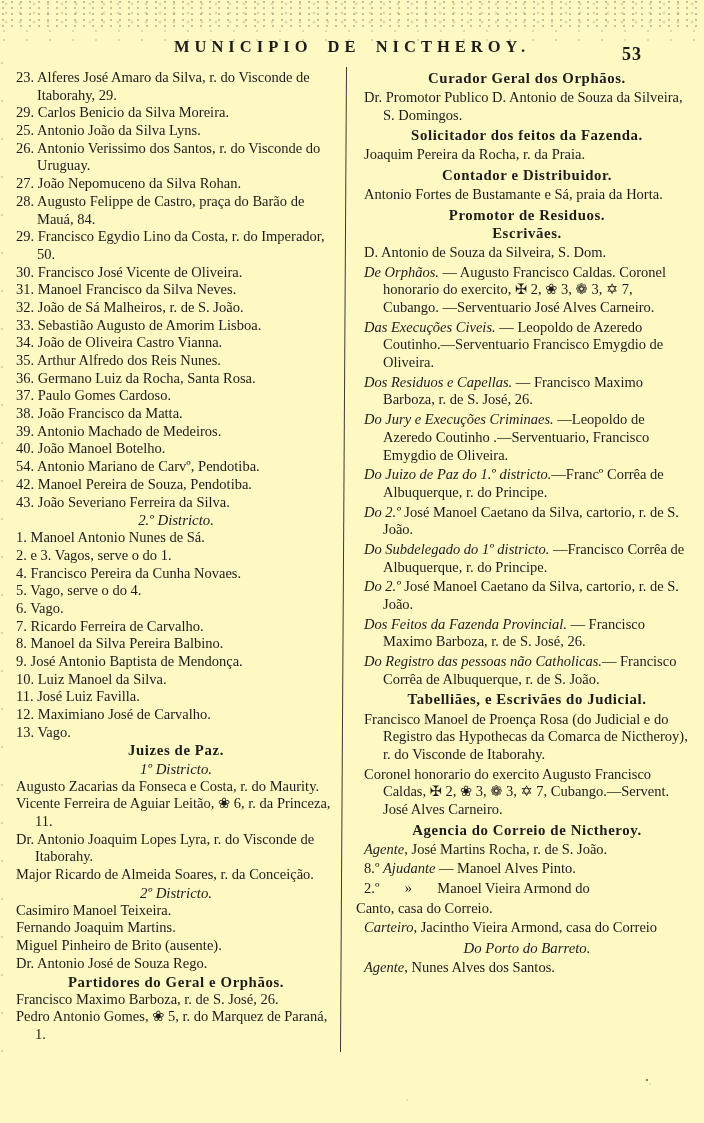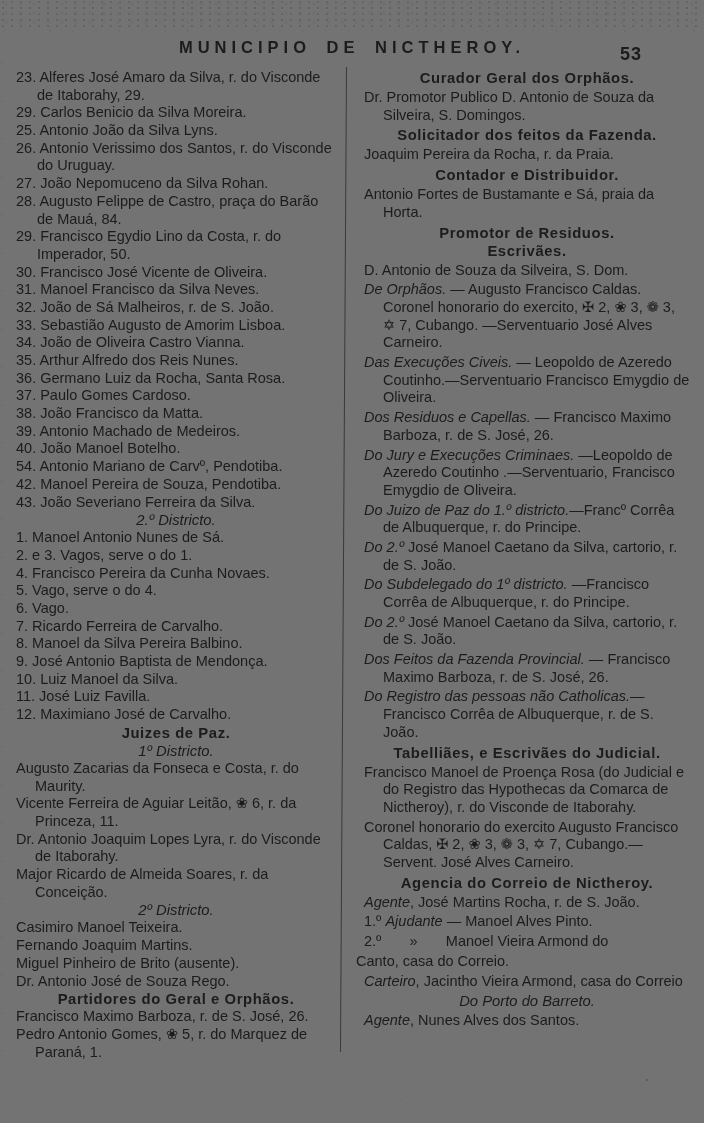--- a/index.html
+++ b/index.html
@@ -1,22 +1,22 @@
 <!DOCTYPE html>
 <html><head>
 <meta charset="utf-8">
 <style>
   html,body{margin:0;padding:0;background:#e9e7e2;}
   .page{
     position:relative;
     width:704px;height:1123px;
     margin:0 auto;
-    background:#737373;
+    background:#fef9c3;
     overflow:hidden;
-    font-family:Liberation Sans, sans-serif;
+    font-family:Liberation Serif, serif;
     color:#1c1c1c;
     font-size:14.5px;
     line-height:1.22;
   }
   
   .noise-top{
     position:absolute;top:0;left:0;right:0;height:30px;
     background-image:
       repeating-radial-gradient(circle at 3px 2px, rgba(70,70,70,.55) 0 .7px, transparent 1.3px 100%),
       repeating-radial-gradient(circle at 6px 4px, rgba(90,90,90,.35) 0 .9px, transparent 1.8px 100%);
@@ -136,20 +136,21 @@
         <p class="blk item">2. e 3. Vagos, serve o do 1.</p>
         <p class="blk item">4. Francisco Pereira da Cunha Novaes.</p>
         <p class="blk item">5. Vago, serve o do 4.</p>
         <p class="blk item">6. Vago.</p>
         <p class="blk item">7. Ricardo Ferreira de Carvalho.</p>
         <p class="blk item">8. Manoel da Silva Pereira Balbino.</p>
         <p class="blk item">9. José Antonio Baptista de Mendonça.</p>
         <p class="blk item">10. Luiz Manoel da Silva.</p>
         <p class="blk item">11. José Luiz Favilla.</p>
         <p class="blk item">12. Maximiano José de Carvalho.</p>
+        <p class="blk item">13. Vago.</p>
         <p class="blk heading">Juizes de Paz.</p>
         <p class="blk subheading">1º Districto.</p>
         <p class="blk entry">Augusto Zacarias da Fonseca e Costa, r. do Maurity.</p>
         <p class="blk entry">Vicente Ferreira de Aguiar Leitão, ❀ 6, r. da Princeza, 11.</p>
         <p class="blk entry">Dr. Antonio Joaquim Lopes Lyra, r. do Visconde de Itaborahy.</p>
         <p class="blk entry">Major Ricardo de Almeida Soares, r. da Conceição.</p>
         <p class="blk subheading">2º Districto.</p>
         <p class="blk entry">Casimiro Manoel Teixeira.</p>
         <p class="blk entry">Fernando Joaquim Martins.</p>
         <p class="blk entry">Miguel Pinheiro de Brito (ausente).</p>
@@ -176,21 +177,21 @@
         <p class="blk entry"><span class="it">Do 2.º</span><span> José Manoel Caetano da Silva, cartorio, r. de S. João.</span></p>
         <p class="blk entry"><span class="it">Do Subdelegado do 1º districto.</span><span> —Francisco Corrêa de Albuquerque, r. do Principe.</span></p>
         <p class="blk entry"><span class="it">Do 2.º</span><span> José Manoel Caetano da Silva, cartorio, r. de S. João.</span></p>
         <p class="blk entry"><span class="it">Dos Feitos da Fazenda Provincial.</span><span> — Francisco Maximo Barboza, r. de S. José, 26.</span></p>
         <p class="blk entry"><span class="it">Do Registro das pessoas não Catholicas.</span><span>— Francisco Corrêa de Albuquerque, r. de S. João.</span></p>
         <p class="blk heading">Tabelliães, e Escrivães do Judicial.</p>
         <p class="blk entry">Francisco Manoel de Proença Rosa (do Judicial e do Registro das Hypothecas da Comarca de Nictheroy), r. do Visconde de Itaborahy.</p>
         <p class="blk entry">Coronel honorario do exercito Augusto Francisco Caldas, ✠ 2, ❀ 3, ❁ 3, ✡ 7, Cubango.—Servent. José Alves Carneiro.</p>
         <p class="blk heading">Agencia do Correio de Nictheroy.</p>
         <p class="blk entry"><span class="it">Agente</span><span>, José Martins Rocha, r. de S. João.</span></p>
-        <p class="blk entry"><span>1.º </span><span class="it">Ajudante</span><span> — Manoel Alves Pinto.</span></p>
+        <p class="blk entry"><span>8.º </span><span class="it">Ajudante</span><span> — Manoel Alves Pinto.</span></p>
         <p class="blk entry"><span>2.º&nbsp;&nbsp;&nbsp;&nbsp;&nbsp;&nbsp;&nbsp;»&nbsp;&nbsp;&nbsp;&nbsp;&nbsp;&nbsp; Manoel Vieira Armond do</span></p>
         <p class="blk cont-right">Canto, casa do Correio.</p>
         <p class="blk entry"><span class="it">Carteiro</span><span>, Jacintho Vieira Armond, casa do Correio</span></p>
         <p class="blk subheading">Do Porto do Barreto.</p>
         <p class="blk entry"><span class="it">Agente</span><span>, Nunes Alves dos Santos.</span></p>
       </div>
   </div>
 </div>
 
 </body></html>

